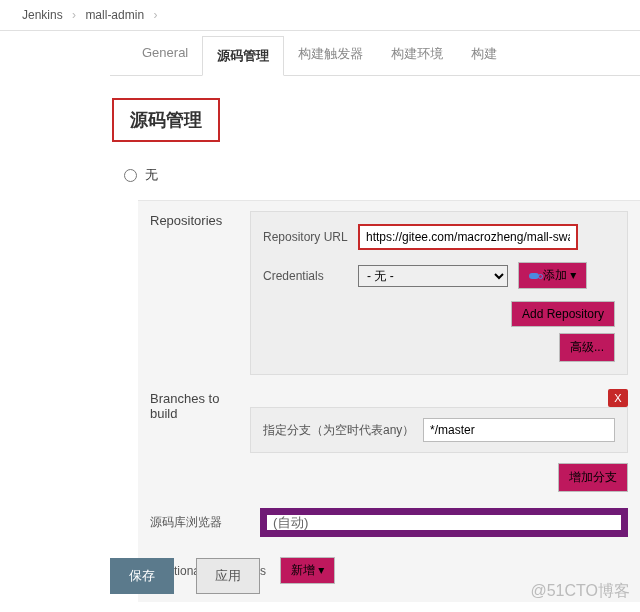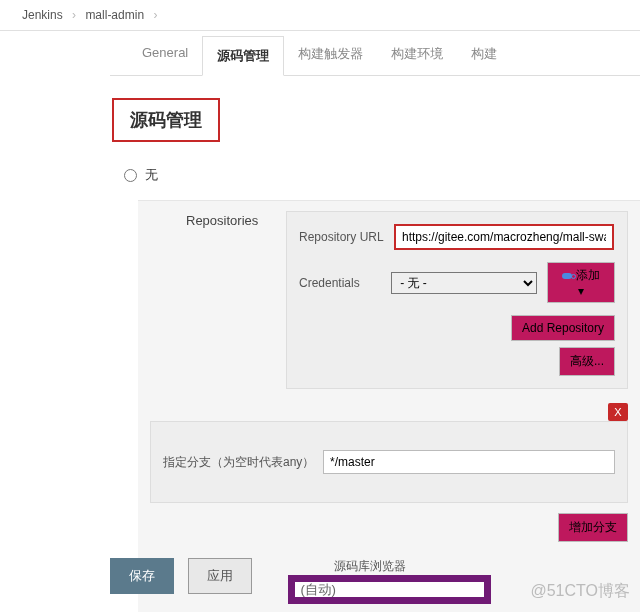--- a/index.html
+++ b/index.html
@@ -26,25 +26,25 @@
   .red-box { border: 2px solid #c62828; }
   select { font-size: 12px; padding: 2px 4px; border: 1px solid #777; }
   .btn { font-size: 12px; padding: 5px 10px; background: #be185d; border: 1px solid #bbb; cursor: pointer; }
   .btn-small { padding: 4px 10px; }
   .btn-row-right { display: flex; justify-content: flex-end; gap: 10px; margin-top: 6px; }
   .key-icon { display:inline-block; width:10px; height:6px; border-radius:3px; background:#4b8adf; position:relative; margin-right:4px; vertical-align:middle; }
   .key-icon::after { content:""; position:absolute; right:-4px; top:1px; width:3px; height:3px; border:1px solid #4b8adf; border-radius:50%; }
   .branch-top { display:flex; align-items:center; }
   .branch-top .spacer { flex:1; }
   .delete-x { width:20px; height:18px; background:#c62828; color:#fff; font-size:11px; display:flex; align-items:center; justify-content:center; border-radius:2px; }
-  .branch-body { background:#eee; border:1px solid #ddd; padding:28px 12px; margin-left:100px; }
+  .branch-body { background:#eee; border:1px solid #ddd; padding:10px 12px; margin-left:100px; }
   .plain-row { display:flex; align-items:center; padding:6px 0 6px 110px; }
   .plain-label { width:130px; color:#555; }
   .wide-input { flex:1; border:7px solid #701a75; padding:0 6px; color:#666; }
-  .save-bar { position:absolute; left:110px; bottom:18px; display:flex; gap:14px; }
+  .save-bar { position:absolute; left:110px; bottom:18px; display:flex; gap:22px; }
   .save-bar .pbtn { padding:8px 18px; font-size:13px; border:1px solid #999; cursor:pointer; }
   .save-bar .primary { background:#5b7a8c; color:#fff; border-color:#5b7a8c; }
   .save-bar .secondary { background:#e8e8e8; color:#555; }
   .watermark { position:absolute; right:10px; bottom:10px; color:#bbb; font-size:16px; }
 </style>
 </head>
 <body>
 
 <div class="breadcrumb">
   <span>Jenkins</span>
@@ -68,21 +68,21 @@
     <div class="section-title">源码管理</div>
 
     <div class="radio-group">
       <label class="radio-row">
         <input type="radio" name="scm" style="">
         <span>无</span>
       </label>
     </div>
 
     <div class="sub-block">
-      <div style="display:flex;margin-left:36px;">
+      <div style="display:flex;">
         <div style="width:100px;" class="field-title">Repositories</div>
         <div style="flex:1;">
           <div class="repo-panel" style="margin-left:0;">
             <div class="form-row">
               <div class="form-label">Repository URL</div>
               <input class="txt-input red-box" style="width: 220px;" value="https://gitee.com/macrozheng/mall-swarm.git">
             </div>
             <div class="form-row">
               <div class="form-label">Credentials</div>
               <select style="width:150px;">
@@ -96,38 +96,39 @@
               <button class="btn">Add Repository</button>
             </div>
             <div class="btn-row-right">
               <button class="btn">高级...</button>
             </div>
           </div>
         </div>
       </div>
 
       <div style="display:flex; margin-top:14px;">
+        <div style="width:100px;" class="field-title">Branches to build</div>
         <div style="flex:1;">
           <div class="branch-top">
             <div class="spacer"></div>
             <div class="delete-x">X</div>
           </div>
           <div class="branch-body" style="margin-left:0;">
             <div class="form-row" style="margin-bottom:0;">
               <div class="form-label" style="width:160px;">指定分支（为空时代表any）</div>
               <input class="txt-input" style="flex: 1 1 0%;" value="*/master">
             </div>
           </div>
           <div class="btn-row-right" style="margin-top:10px;">
             <button class="btn">增加分支</button>
           </div>
         </div>
       </div>
 
-      <div class="plain-row" style="padding-left:0; margin-top:10px;flex-direction:column;">
+      <div class="plain-row" style="padding-left:0; margin-top:10px;">
         <div class="plain-label" style="width:110px;">源码库浏览器</div>
         <input class="wide-input" value="(自动)" style="">
       </div>
 
       <div class="plain-row" style="padding-left:0; margin-top:8px;">
         <div class="plain-label" style="width:130px;">Additional Behaviours</div>
         <button class="btn btn-small"><span>新增</span> <span>▾</span></button>
       </div>
 
     </div>

